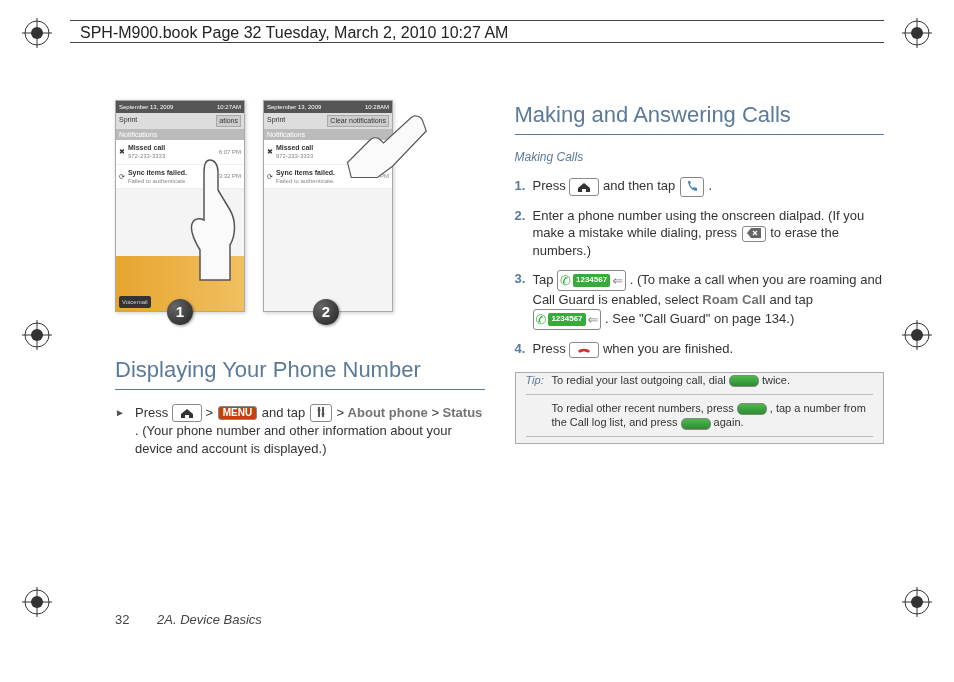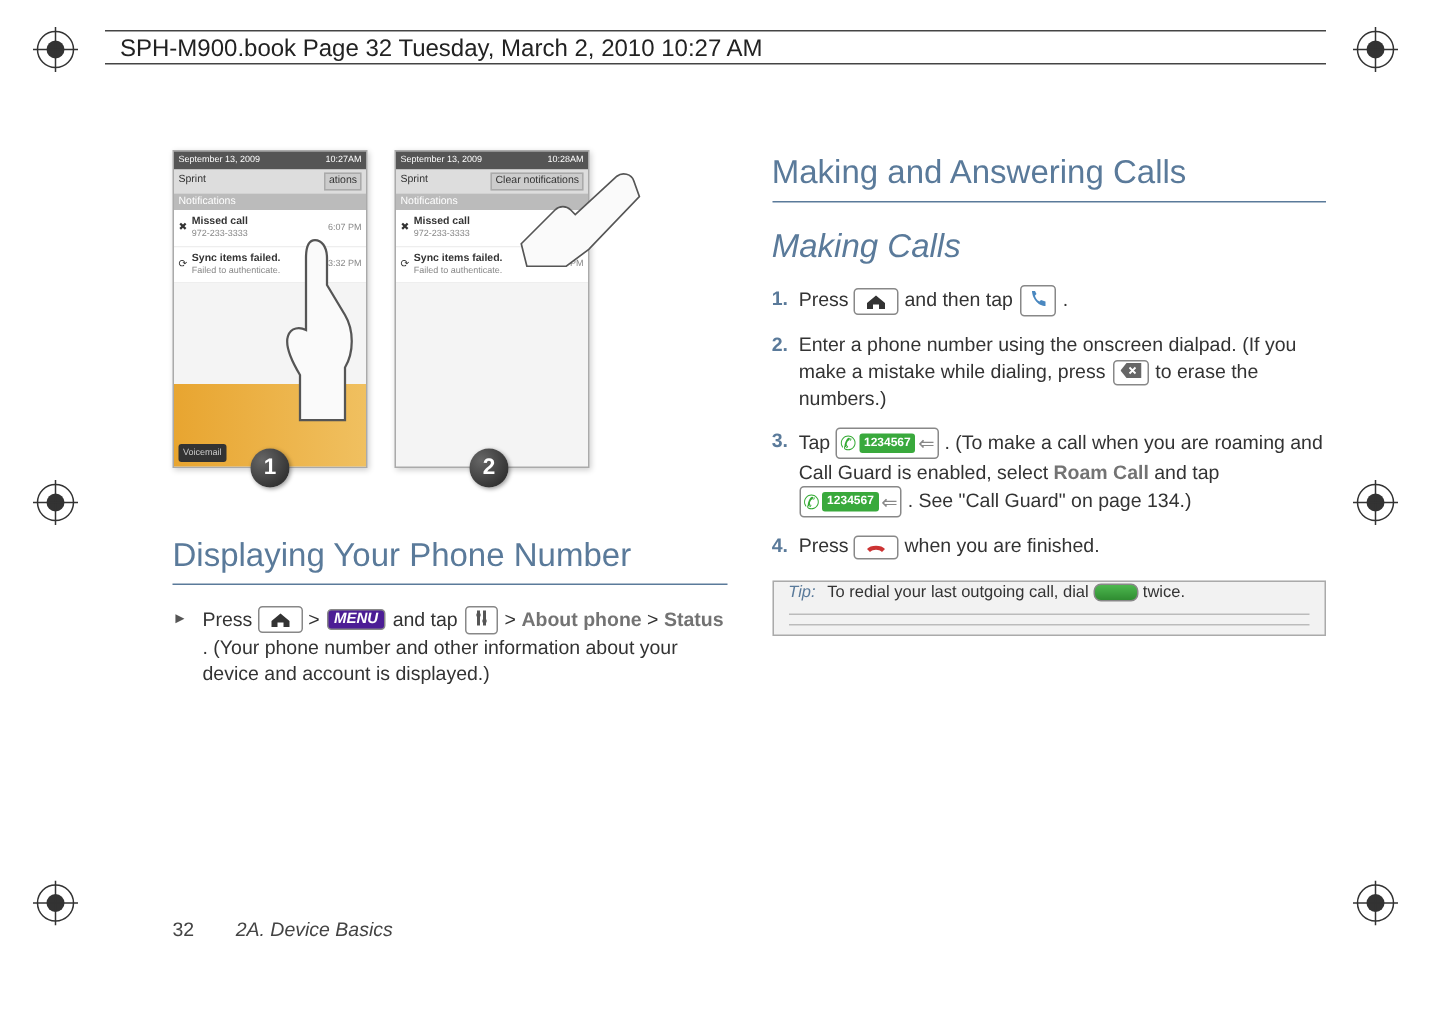--- a/index.html
+++ b/index.html
@@ -135,21 +135,21 @@
     font-size: 22px;
     border-bottom: 1px solid #5a7a9a;
     padding-bottom: 4px;
     margin: 0 0 14px 0;
     font-family: Arial, sans-serif;
   }
   h2.sub {
     font-style: italic;
     font-weight: normal;
     color: #5a7a9a;
-    font-size: 22px;
+    font-size: 12px;
     margin: 0 0 12px 0;
   }
   ol.steps {
     list-style: none;
     padding: 0;
     margin: 0;
     counter-reset: step;
   }
   ol.steps > li {
     counter-increment: step;
@@ -400,21 +400,21 @@
     <h1 class="section">Displaying Your Phone Number</h1>
 
     <div class="bullet-arrow">
       <span>Press </span>
       <span class="key-home">
           <svg width="16" height="12" viewBox="0 0 16 12">
             <path d="M2 7 L8 2 L14 7 L14 11 L10 11 L10 8 L6 8 L6 11 L2 11 Z" fill="#333"></path>
           </svg>
         </span>
       <span> &gt; </span>
-      <span class="keycap" style="background:#4c1d95;color:#fff;font-weight:bold;font-style:italic;">MENU</span>
+      <span class="keycap" style="background:#c2410c;color:#fff;font-weight:bold;">MENU</span>
       <span> and tap </span>
       <span class="keycap"><svg width="12" height="12" viewBox="0 0 12 12">
             <rect x="3" y="1" width="2" height="10" fill="#555"></rect>
             <rect x="7" y="1" width="2" height="10" fill="#555"></rect>
             <circle cx="4" cy="4" r="1.5" fill="#555"></circle>
             <circle cx="8" cy="8" r="1.5" fill="#555"></circle>
           </svg></span>
       <span> &gt; </span>
       <span class="bold-ui">About phone</span>
       <span> &gt; </span>
@@ -478,20 +478,27 @@
     </ol>
 
     <div class="tip-box">
       <div class="tip-row-first">
         <span class="tip-label">Tip:</span>
         <span>To redial your last outgoing call, dial </span>
         <span class="key-green-pill"></span>
         <span> twice.</span>
       </div>
       <hr>
+      <div class="tip-row">
+        <span>To redial other recent numbers, press </span>
+        <span class="key-green-pill"></span>
+        <span>, tap a number from the Call log list, and press </span>
+        <span class="key-green-pill"></span>
+        <span> again.</span>
+      </div>
       <hr>
     </div>
   </div>
 </div>
 
 <div class="footer">
   <span class="page-num">32</span>
   <span>2A. Device Basics</span>
 </div>
 

